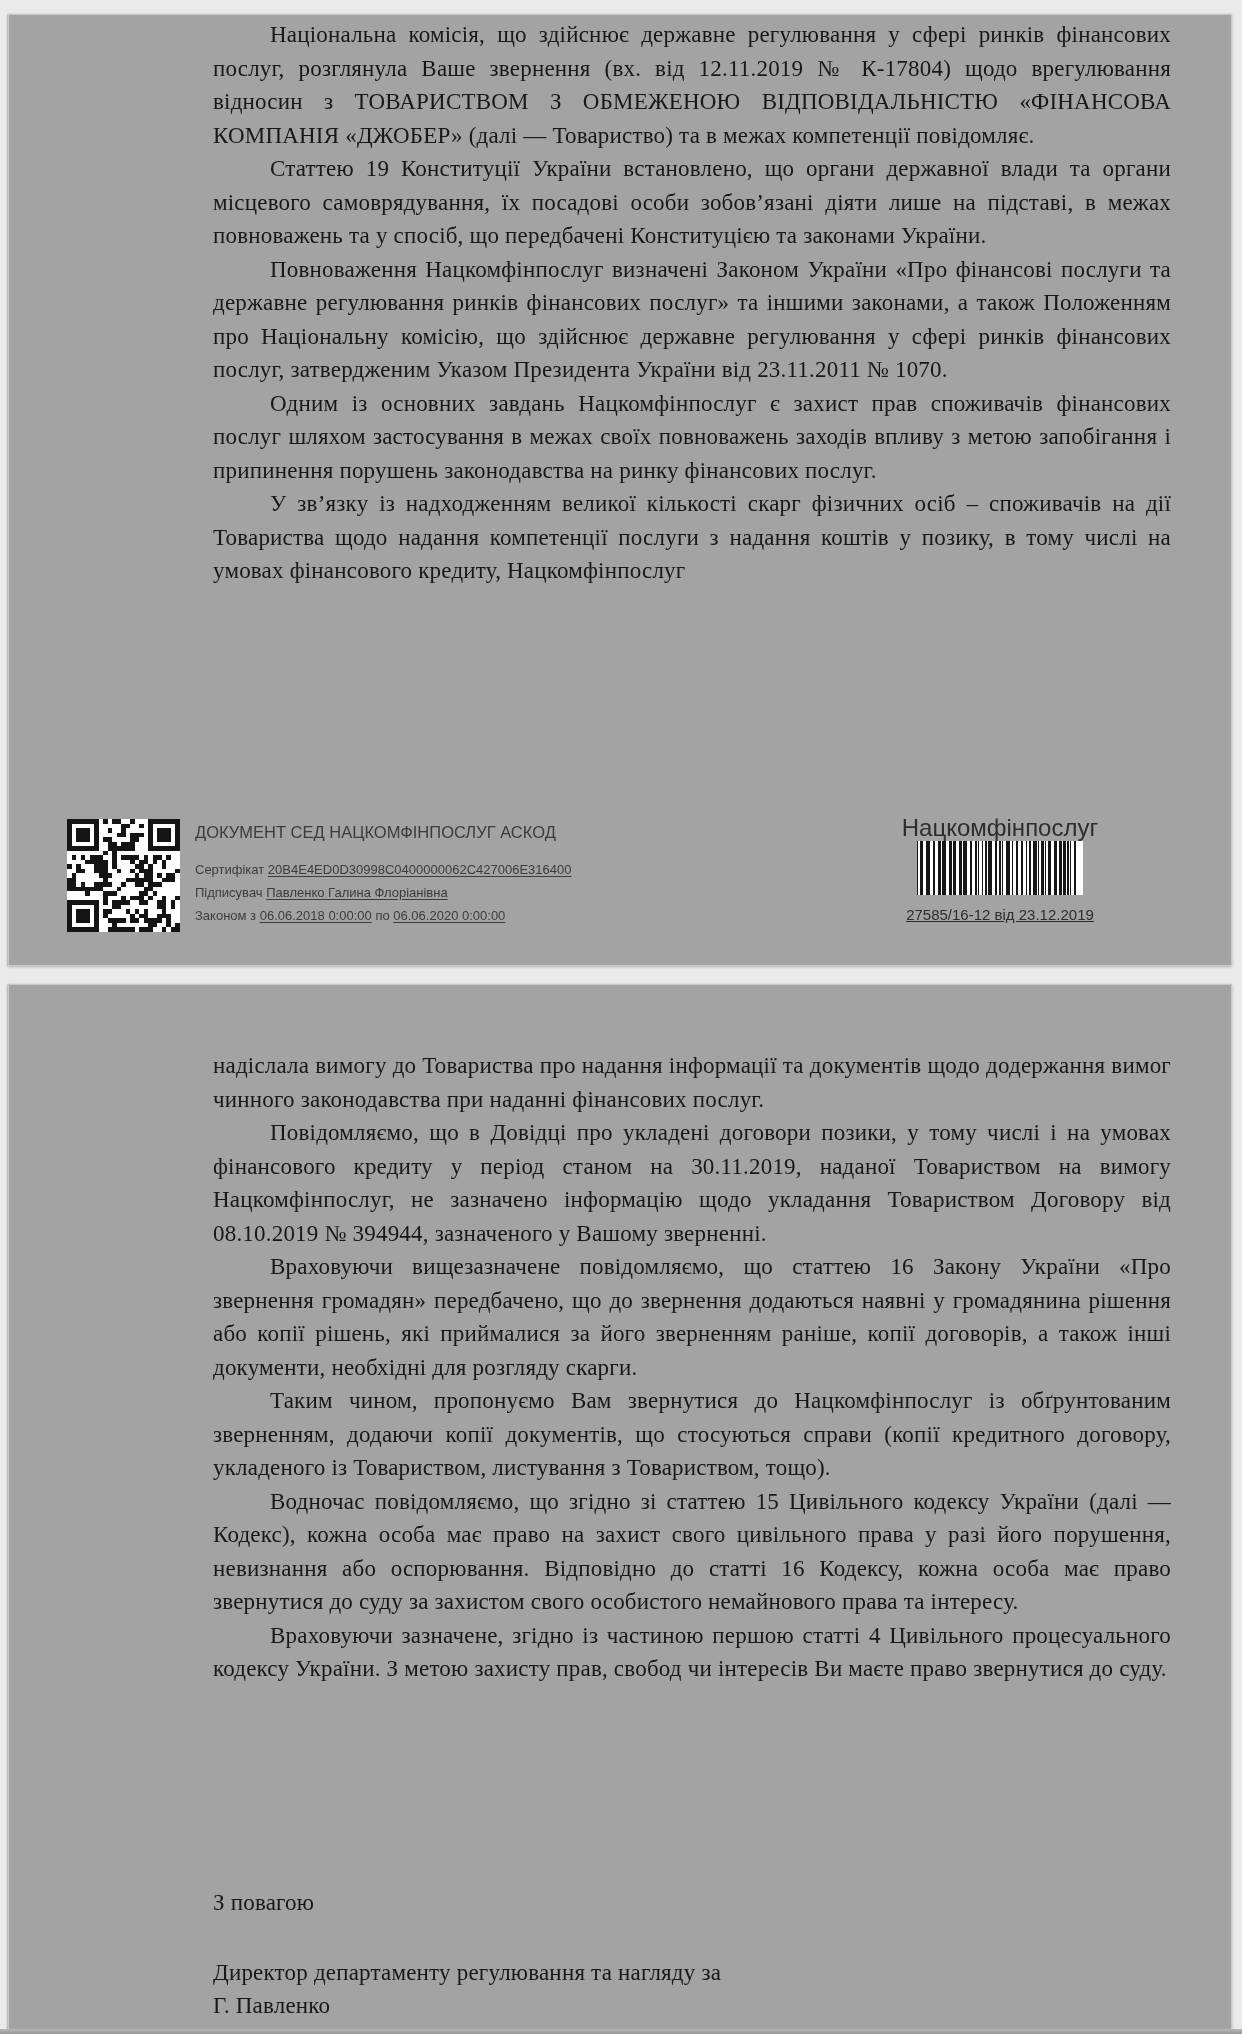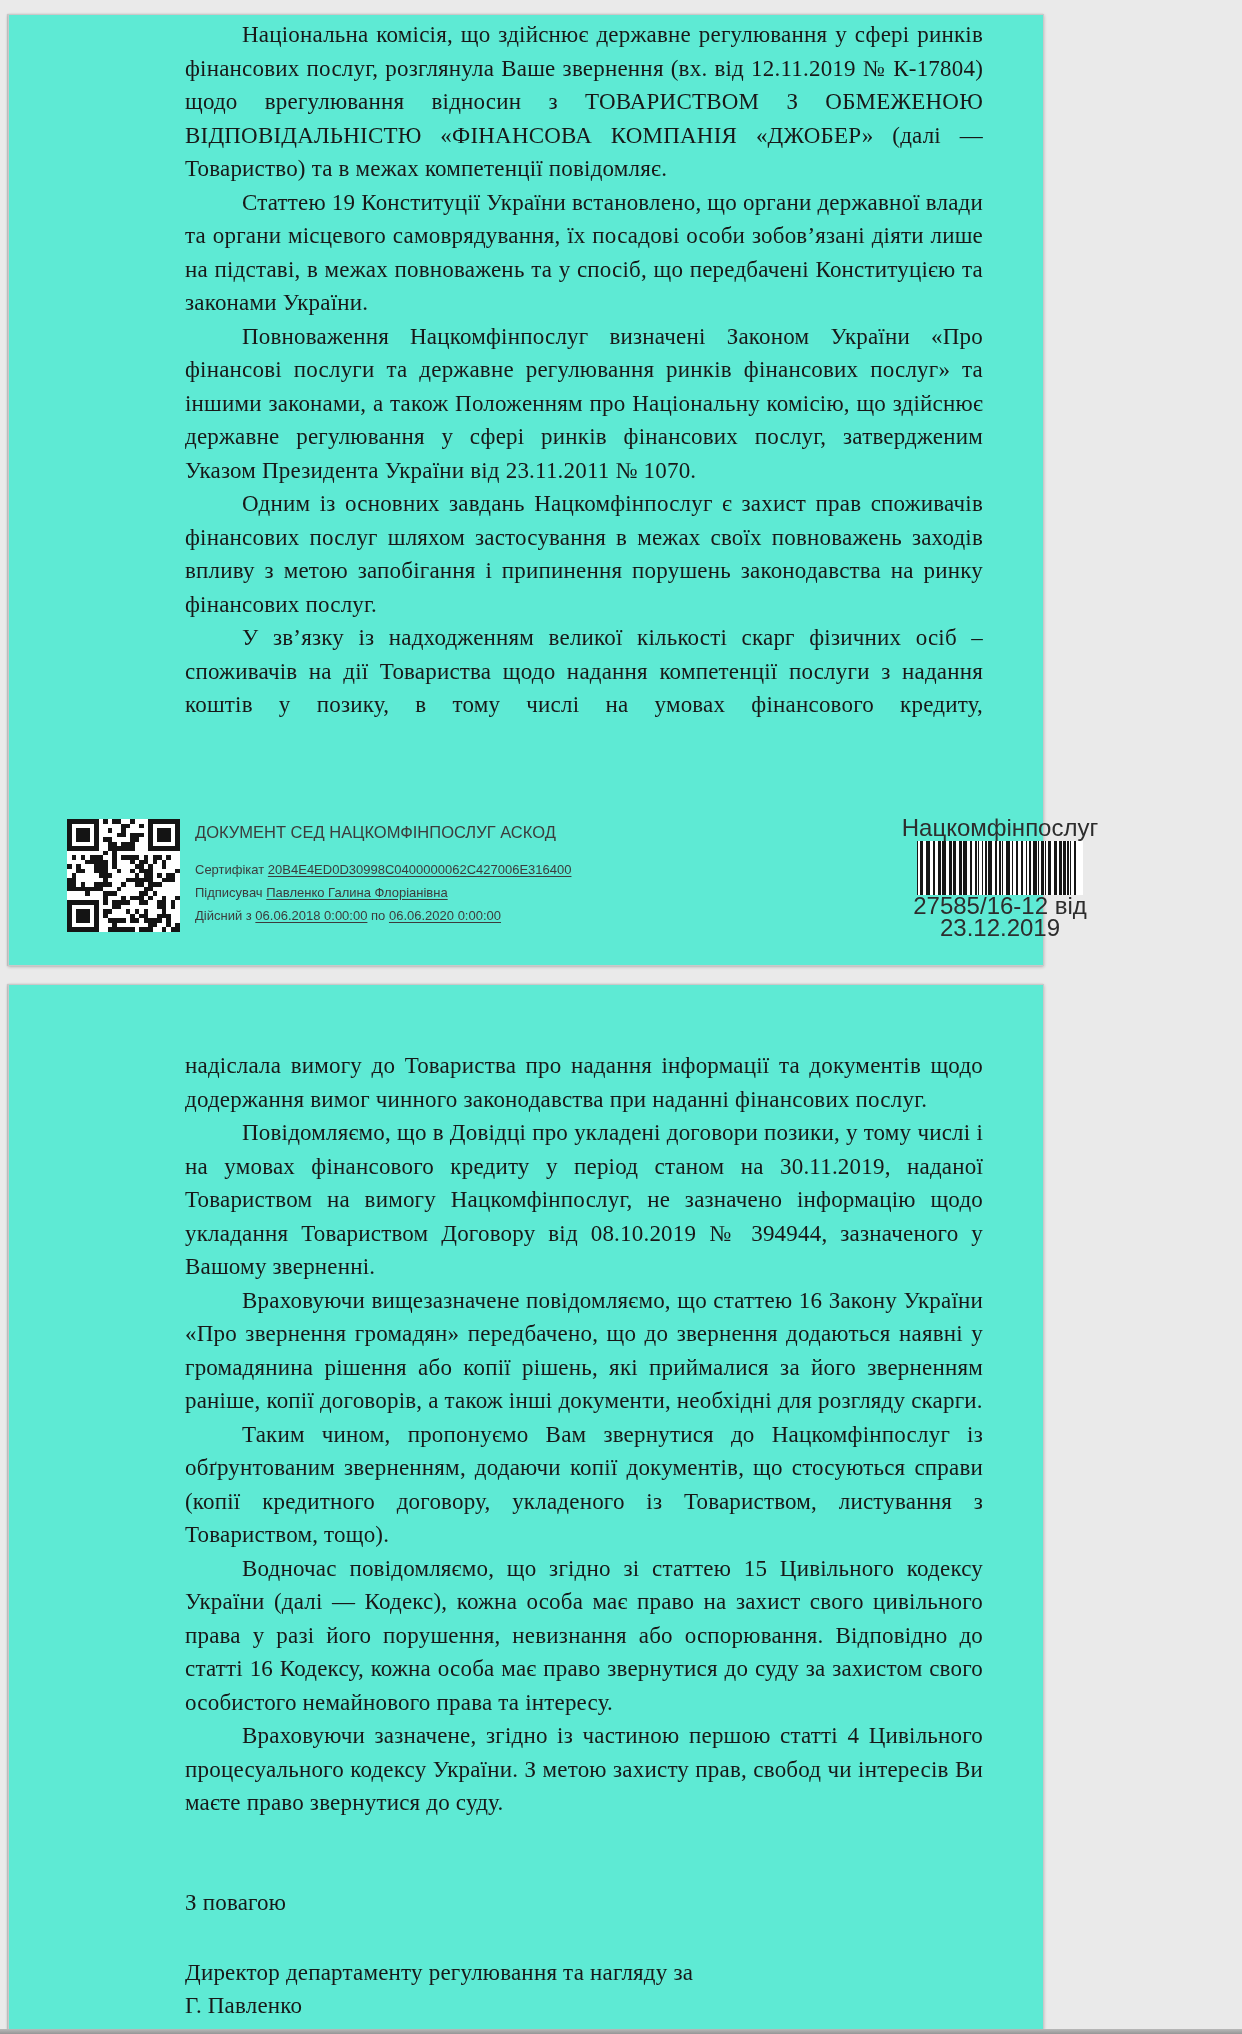--- a/index.html
+++ b/index.html
@@ -3,23 +3,24 @@
 <meta charset="utf-8">
 <style>
   html,body{margin:0;padding:0;}
   body{
     width:1242px;height:2034px;position:relative;overflow:hidden;
     background:#eaeaea;
     font-family:"Liberation Sans", sans-serif;
   }
   .viewer{position:absolute;inset:0;}
   .page{
-    position:absolute;left:8px;width:1036px;background:#5eead4;
+    position:absolute;left:8px;width:1224px;background:#a3a3a3;
     border:1px solid #c9c9c9;box-sizing:border-box;
     box-shadow:0 1px 3px rgba(0,0,0,.22), -1px 0 1px rgba(0,0,0,.12);
+    padding-left:28px;
   }
   #page1{top:14px;height:952px;}
   #page2{top:984px;height:1046px;}
 
   .serif{
     font-family:"Liberation Serif","DejaVu Serif",serif;
     font-size:23px;line-height:33.5px;color:#181818;
     letter-spacing:0.2px;
   }
   .doc-text{padding:3px 60px 0 176px;text-align:justify;}
@@ -31,21 +32,21 @@
   
   .sig-block{position:absolute;left:16px;top:800px;width:100%;height:145px;}
   .qr{position:absolute;left:42px;top:4px;width:113px;height:113px;}
   .sig-text{position:absolute;left:170px;top:6px;color:#3c3c3c;}
   .sig-title{font-size:16.5px;line-height:22px;margin-bottom:15px;}
   .sig-line{font-size:13px;line-height:23px;}
   .u{text-decoration:underline;text-underline-offset:2px;}
   .stamp{position:absolute;left:852px;top:2px;width:246px;text-align:center;color:#2d2d2d;}
   .stamp-label{font-size:24px;line-height:22px;}
   .barcode{width:166px;height:54px;margin:2px auto 0;}
-  .stamp-number{font-size:24px;line-height:22px;}
+  .stamp-number{font-size:15px;line-height:22px;margin-top:9px;text-decoration:underline;}
 
   
   .closing-block{padding:0 60px 0 176px;text-align:left;margin-top:21px;}
   .closing-line{margin-top:65px;}
   .signoff{margin-top:36px;}
   .signoff-row{display:flex;justify-content:space-between;align-items:flex-end;}
 
   .bottom-bar{
     position:absolute;left:0;bottom:0;width:100%;height:5px;
     background:linear-gradient(#b9b9b9,#969696);z-index:5;
@@ -280,21 +281,21 @@
         <div class="sig-title">ДОКУМЕНТ СЕД НАЦКОМФІНПОСЛУГ АСКОД</div>
         <div class="sig-line">
           <span>Сертифікат</span>
           <span class="u">20B4E4ED0D30998C0400000062C427006E316400</span>
         </div>
         <div class="sig-line">
           <span>Підписувач</span>
           <span class="u">Павленко Галина Флоріанівна</span>
         </div>
         <div class="sig-line">
-          <span>Дійсний з</span>
+          <span>Законом з</span>
           <span class="u">06.06.2018 0:00:00</span>
           <span>по</span>
           <span class="u">06.06.2020 0:00:00</span>
         </div>
       </div>
 
       <div class="stamp">
         <div class="stamp-label">Нацкомфінпослуг</div>
         <div class="barcode" id="barcode">
             <svg viewBox="0 0 166 54" width="166" height="54" xmlns="http://www.w3.org/2000/svg" shape-rendering="crispEdges">

